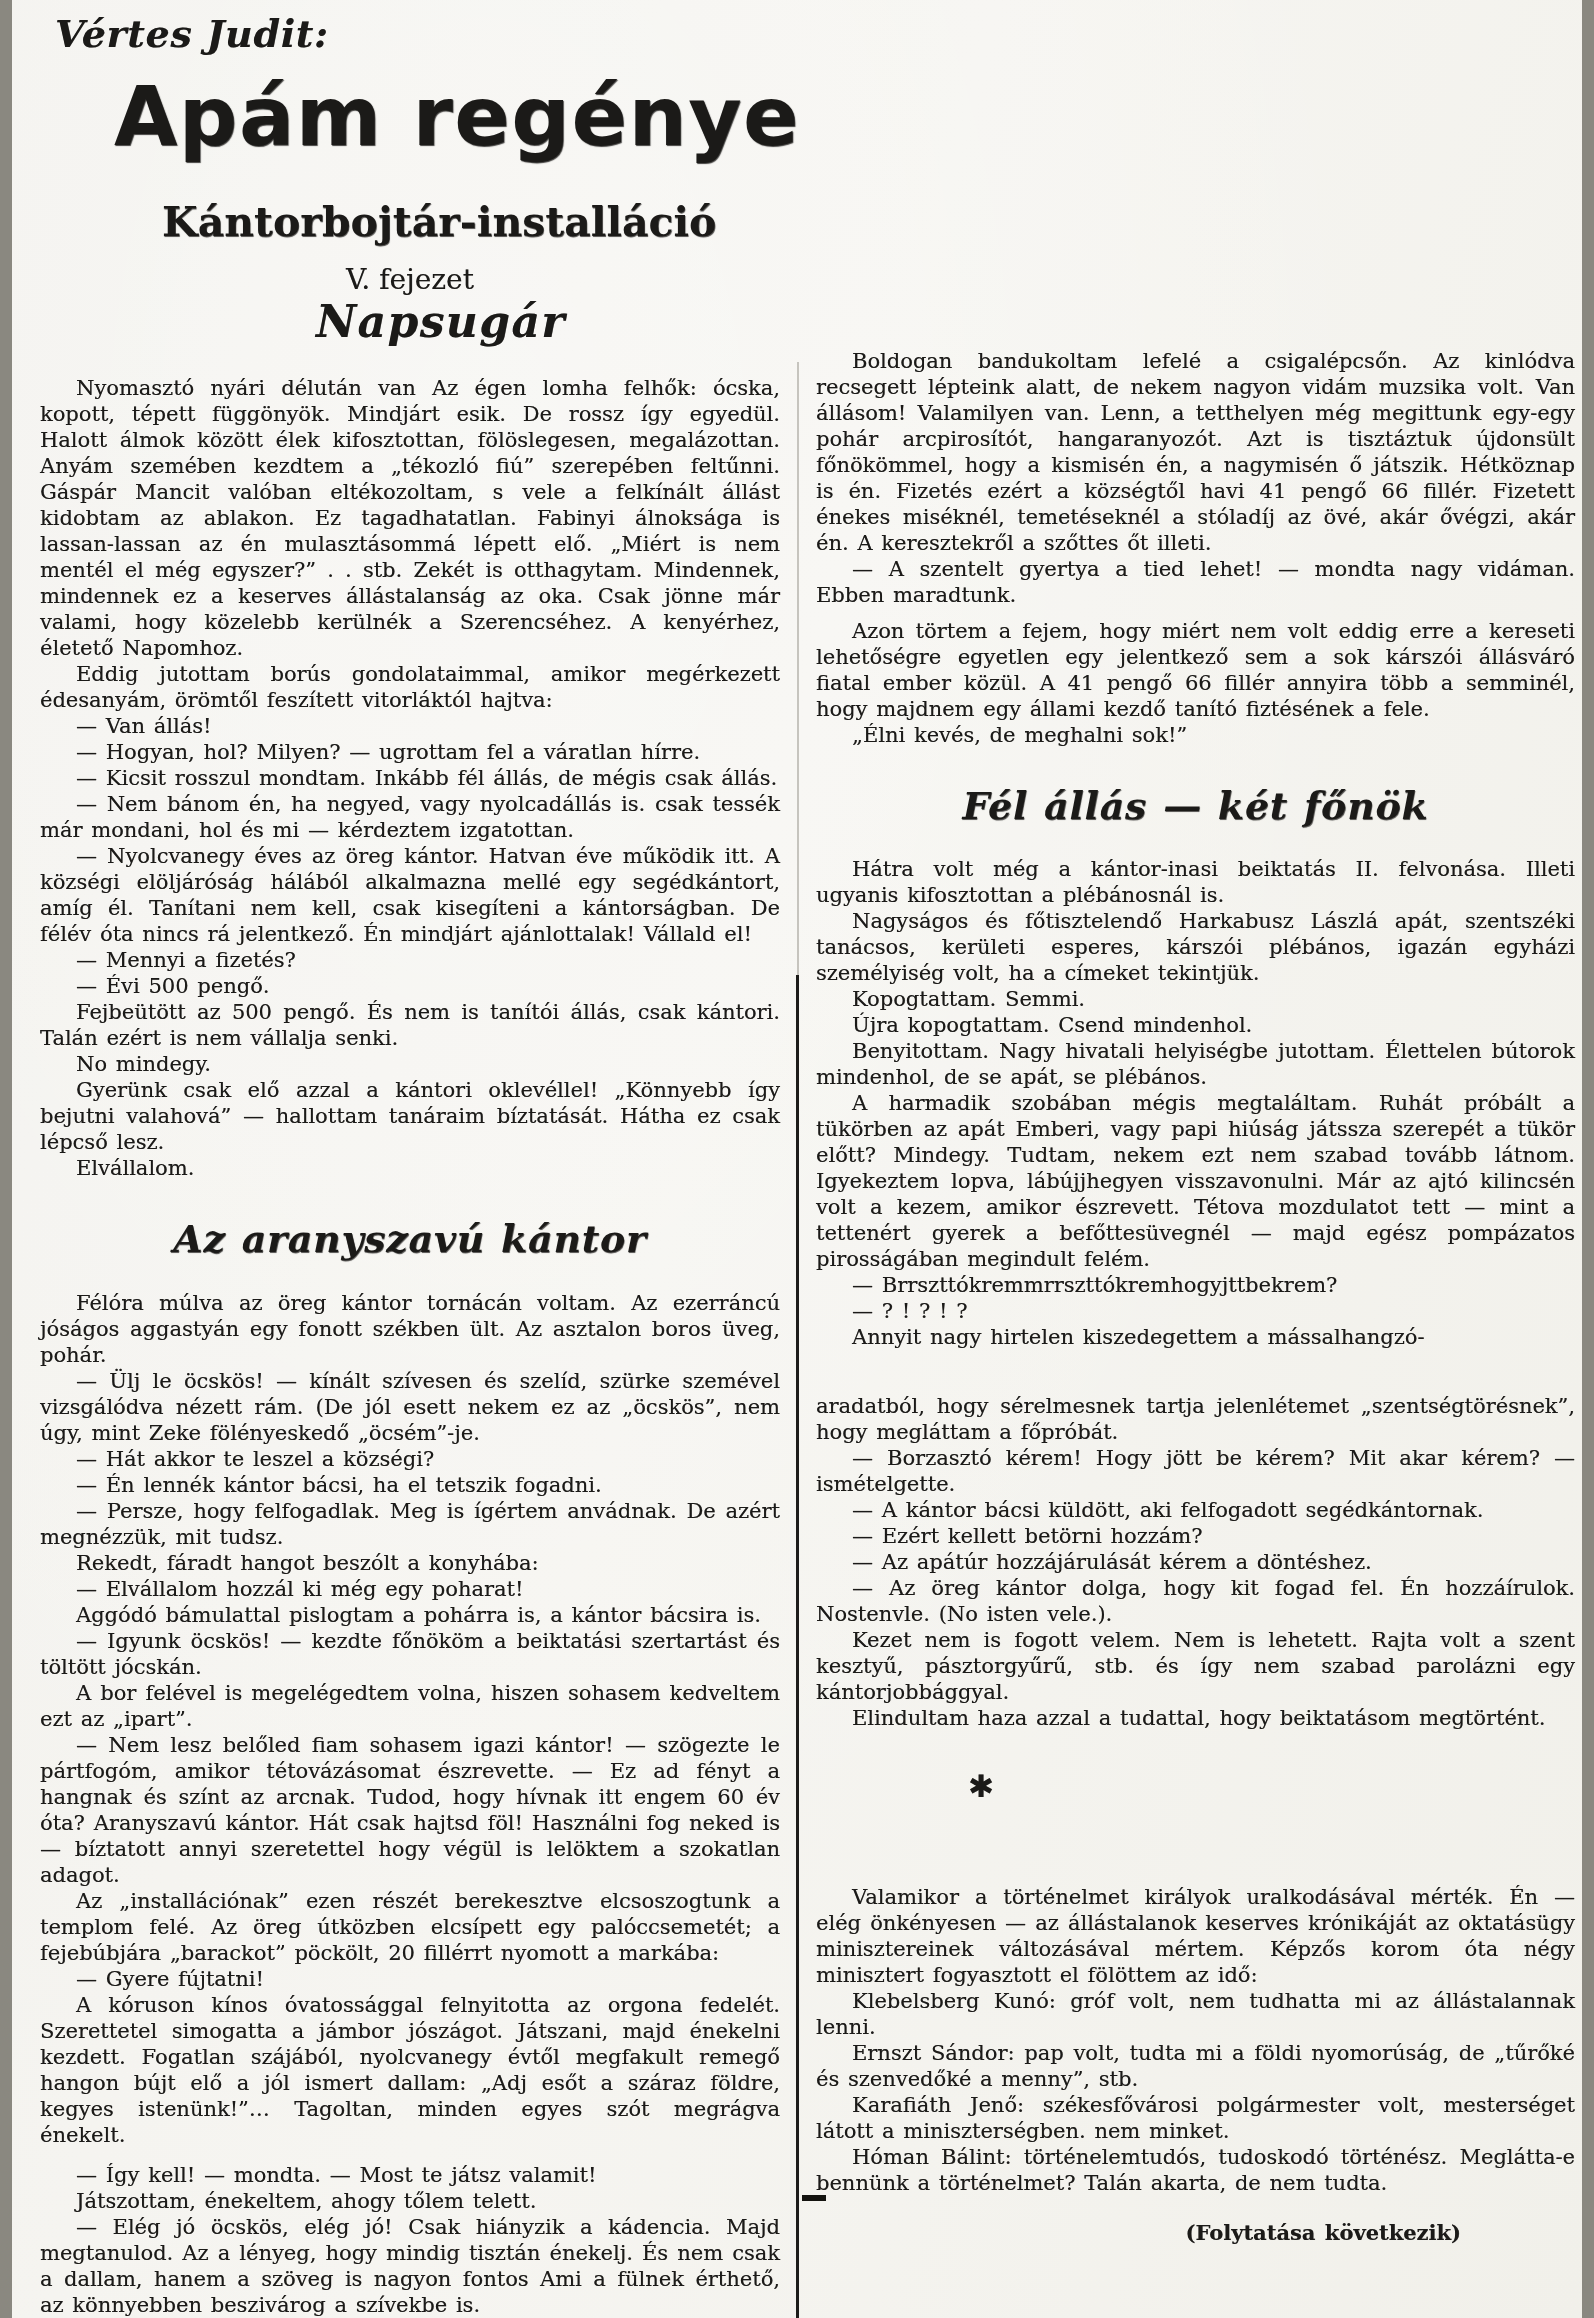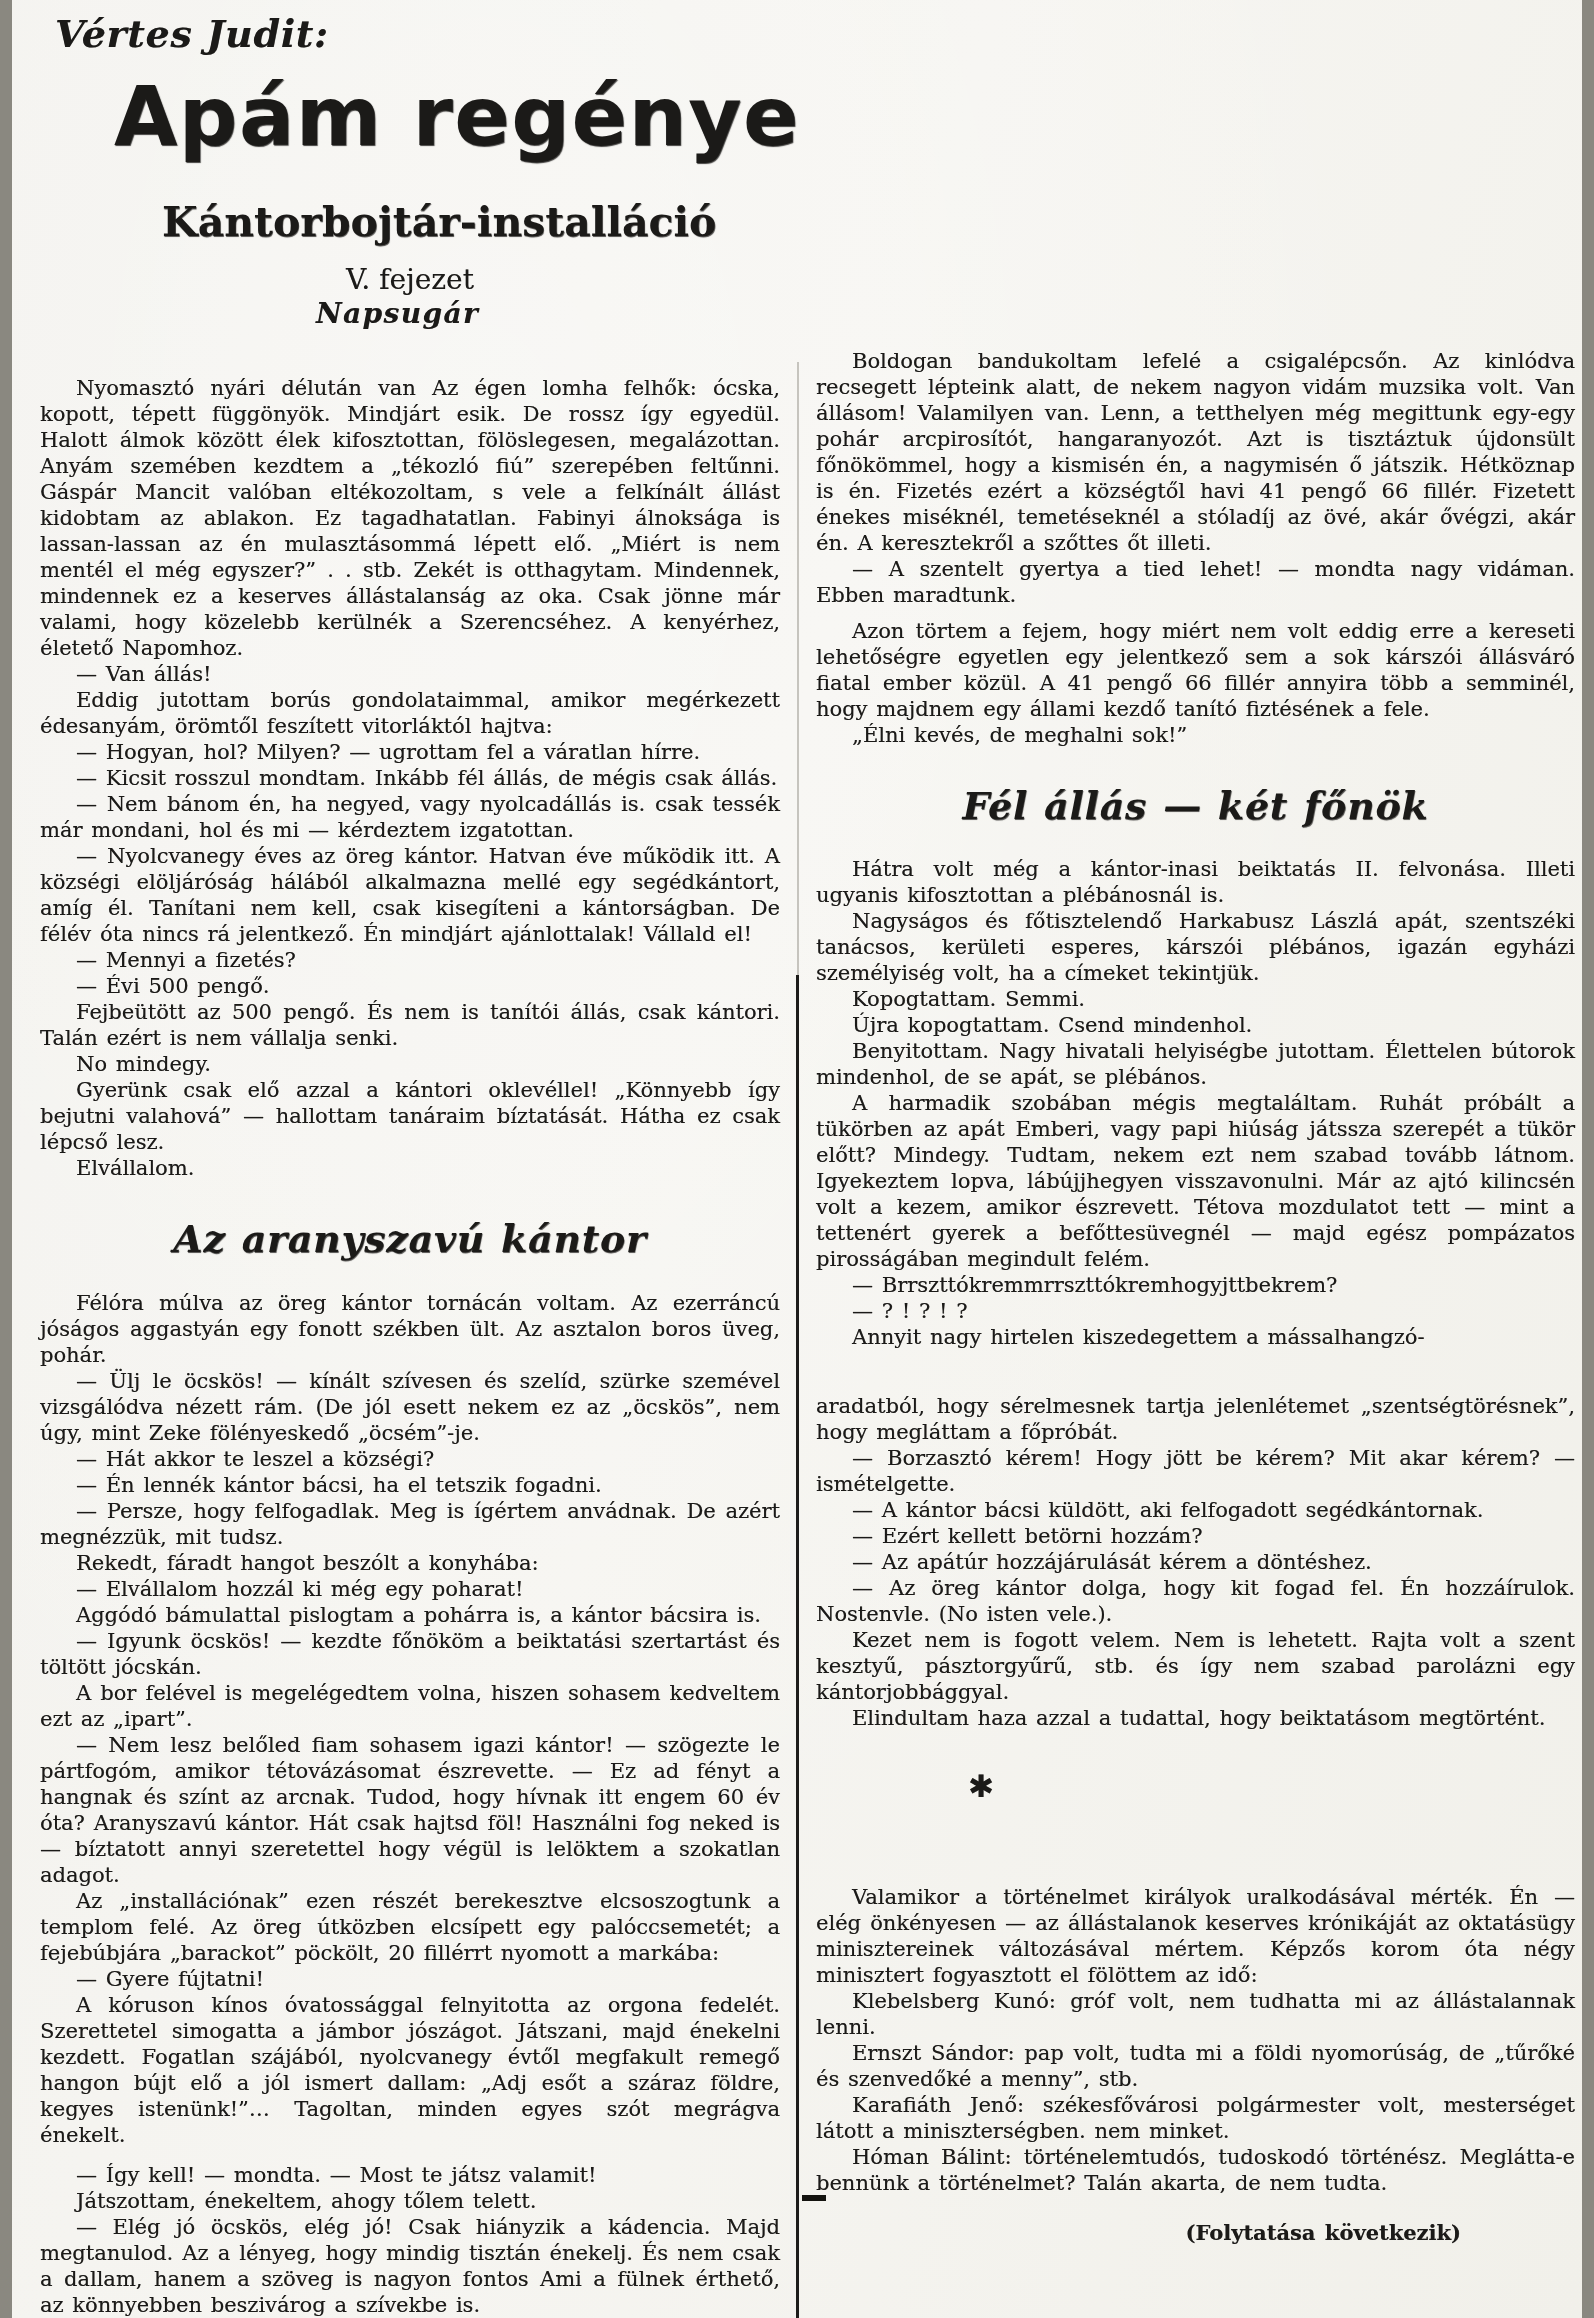--- a/index.html
+++ b/index.html
@@ -19,21 +19,21 @@
   .byline{position:absolute;left:43px;top:15.3px;
     font-style:italic;font-weight:bold;font-size:38px;line-height:1;letter-spacing:0.7px;}
   .title{position:absolute;left:102px;top:72px;margin:0;
     font-family:"DejaVu Sans",sans-serif;font-weight:bold;font-size:82px;line-height:1.1;
     letter-spacing:1.4px;text-shadow:0.7px 0.7px 1px rgba(20,19,17,.8);}
   .subtitle{position:absolute;left:150px;top:202px;
     font-weight:bold;font-size:41px;line-height:1;letter-spacing:0px;
     text-shadow:0.6px 0.6px 0.7px rgba(20,19,17,.7);}
   .chapter{position:absolute;left:334px;top:266px;font-size:28px;line-height:1;}
   .section-title{position:absolute;left:304px;top:300px;
-    font-style:italic;font-weight:bold;font-size:28px;line-height:1;letter-spacing:1.4px;text-align:right;}
+    font-style:italic;font-weight:bold;font-size:44px;line-height:1;letter-spacing:1.4px;text-align:right;}
   
   .col{position:absolute;text-align:justify;
     font-size:21px;line-height:26px;word-spacing:2.1px;}
   .col-left {left:28px;  top:375px; width:740px;}
   .col-right{left:804px;top:348px; width:759px;}
   .col p{margin:0;text-indent:36px;}
   .col p.noind{text-indent:0;}
   .col h2{font-style:italic;font-weight:bold;font-size:38px;line-height:1.15;
     text-align:center;text-indent:0;margin:36px 0 29px;letter-spacing:0.7px;
     text-shadow:0.6px 0.6px 0.7px rgba(20,19,17,.7);}
@@ -59,22 +59,22 @@
   <header>
     <div class="byline">Vértes Judit:</div>
     <h1 class="title">Apám regénye</h1>
     <div class="subtitle">Kántorbojtár-installáció</div>
     <div class="chapter">V. fejezet</div>
     <div class="section-title">Napsugár</div>
   </header>
 
   <section class="col col-left">
       <p>Nyomasztó nyári délután van Az égen lomha felhők: ócska, kopott, tépett függönyök. Mindjárt esik. De rossz így egyedül. Halott álmok között élek kifosztottan, fölöslegesen, megalázottan. Anyám szemében kezdtem a „tékozló fiú” szerepében feltűnni. Gáspár Mancit valóban eltékozoltam, s vele a felkínált állást kidobtam az ablakon. Ez tagadhatatlan. Fabinyi álnoksága is lassan-lassan az én mulasztásommá lépett elő. „Miért is nem mentél el még egyszer?” . . stb. Zekét is otthagytam. Mindennek, mindennek ez a keserves állástalanság az oka. Csak jönne már valami, hogy közelebb kerülnék a Szerencséhez. A kenyérhez, életető Napomhoz.</p>
+      <p>Eddig jutottam borús gondolataimmal, amikor megérkezett édesanyám, örömtől feszített vitorláktól hajtva:</p>
       <p>— Van állás!</p>
-      <p>Eddig jutottam borús gondolataimmal, amikor megérkezett édesanyám, örömtől feszített vitorláktól hajtva:</p>
       <p>— Hogyan, hol? Milyen? — ugrottam fel a váratlan hírre.</p>
       <p>— Kicsit rosszul mondtam. Inkább fél állás, de mégis csak állás.</p>
       <p>— Nem bánom én, ha negyed, vagy nyolcadállás is. csak tessék már mondani, hol és mi — kérdeztem izgatottan.</p>
       <p>— Nyolcvanegy éves az öreg kántor. Hatvan éve működik itt. A községi elöljáróság hálából alkalmazna mellé egy segédkántort, amíg él. Tanítani nem kell, csak kisegíteni a kántorságban. De félév óta nincs rá jelentkező. Én mindjárt ajánlottalak! Vállald el!</p>
       <p>— Mennyi a fizetés?</p>
       <p>— Évi 500 pengő.</p>
       <p>Fejbeütött az 500 pengő. És nem is tanítói állás, csak kántori. Talán ezért is nem vállalja senki.</p>
       <p>No mindegy.</p>
       <p>Gyerünk csak elő azzal a kántori oklevéllel! „Könnyebb így bejutni valahová” — hallottam tanáraim bíztatását. Hátha ez csak lépcső lesz.</p>
       <p>Elvállalom.</p>

